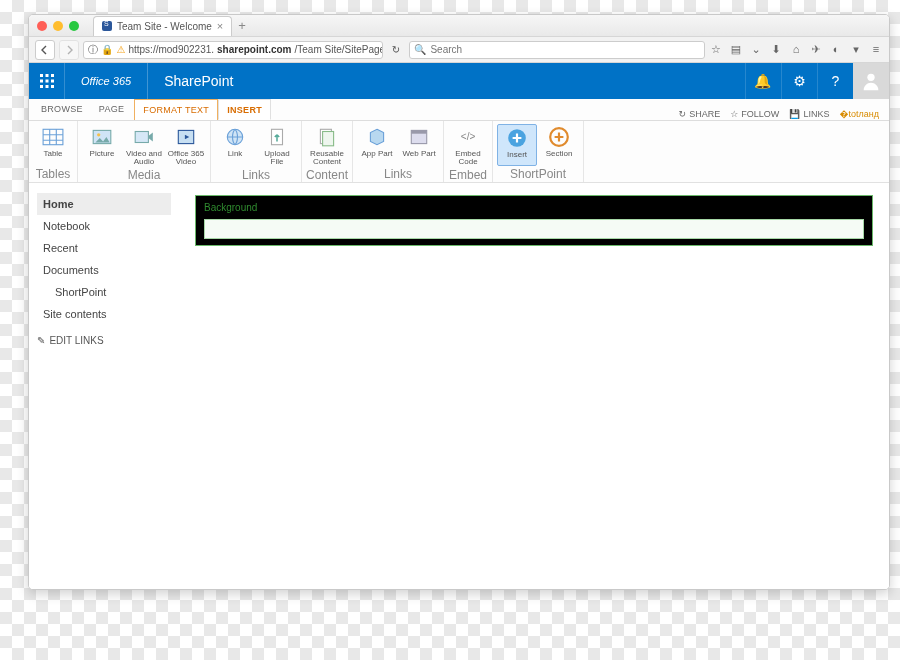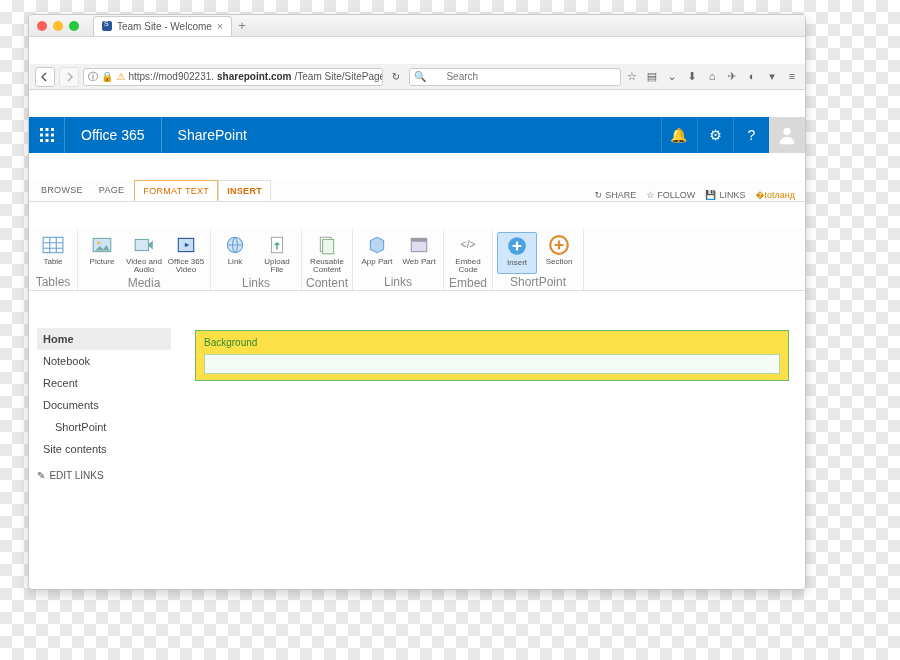--- a/index.html
+++ b/index.html
@@ -8,51 +8,51 @@
     background-image:
       linear-gradient(45deg, #e8e8e8 25%, transparent 25%),
       linear-gradient(-45deg, #e8e8e8 25%, transparent 25%),
       linear-gradient(45deg, transparent 75%, #e8e8e8 75%),
       linear-gradient(-45deg, transparent 75%, #e8e8e8 75%);
     background-size: 24px 24px;
     background-position: 0 0, 0 12px, 12px -12px, -12px 0;
     background-color: #fff;
   }
   .window {
-    position: absolute; left: 28px; top: 14px; width: 778px; height: 576px;
+    position: absolute; left: 28px; top: 14px; width: 862px; height: 576px;
     background: #fff; border: 1px solid #c9c9c9; border-radius: 5px;
     box-shadow: 0 4px 12px rgba(0,0,0,.18); overflow: hidden;
-    display: flex; flex-direction: column; gap: 27px;
+    display: flex; flex-direction: column;
   }
   
   .titlebar { height: 22px; background: linear-gradient(#f6f6f6,#e9e9e9); border-bottom:1px solid #d6d6d6; display:flex; align-items:center; padding:0 8px; }
   .traffic { display:flex; gap:6px; }
   .dot { width:10px; height:10px; border-radius:50%; }
   .dot.red{background:#ff5f57;} .dot.yel{background:#ffbd2e;} .dot.grn{background:#28c840;}
   .tab-browser { margin-left:14px; background:#fff; border:1px solid #ccc; border-bottom:none; border-radius:4px 4px 0 0; height:20px; display:flex; align-items:center; padding:0 8px; font-size:10px; color:#555; gap:5px; }
   .tab-fav { width:10px; height:10px; background:#2b579a; border-radius:2px; position:relative; }
   .tab-fav::after{content:"S"; color:#fff; font-size:7px; position:absolute; left:2px; top:-1px;}
   .tab-close{ color:#888; font-size:11px; cursor:pointer; }
   .newtab { margin-left:6px; color:#888; font-size:13px; }
   
   .urlbar { height:26px; background:#f2f2f2; border-bottom:1px solid #d6d6d6; display:flex; align-items:center; padding:0 6px; gap:4px; font-size:10px; color:#555; }
   .urlbar .navbtn { width:20px; height:20px; border:1px solid #ccc; border-radius:3px; display:flex; align-items:center; justify-content:center; background:#fff; }
   .url-field { flex:0 0 300px; height:18px; border:1px solid #ccc; border-radius:3px; background:#fff; display:flex; align-items:center; padding:0 4px; gap:3px; overflow:hidden; white-space:nowrap; }
   .url-field .lock{color:#6a6;} .url-field .info{color:#f5a623;}
   .url-field .b { font-weight:bold; color:#333; }
   .url-refresh { width:18px; text-align:center; }
   .search-field { flex:1; height:18px; border:1px solid #ccc; border-radius:3px; background:#fff; display:flex; align-items:center; padding:0 4px; gap:4px; color:#999; }
-  .search-field input { border:none; outline:none; font-size:10px; flex:1;margin-left:16px; }
+  .search-field input { border:none; outline:none; font-size:10px; flex:1; }
   .tb-icons { display:flex; gap:6px; color:#666; font-size:11px; }
   .tb-icons span { width:14px; text-align:center; }
   
   .suitebar { height:36px; background:#0072c6; color:#fff; display:flex; align-items:center; }
   .waffle { width:36px; height:36px; display:flex; align-items:center; justify-content:center; border-right:1px solid rgba(255,255,255,.2); }
   .waffle svg { width:16px; height:16px; }
-  .suite-brand { padding:0 16px; font-size:14px; border-right:1px solid rgba(255,255,255,.25); line-height:36px; }
+  .suite-brand { padding:0 16px; font-size:11px; border-right:1px solid rgba(255,255,255,.25); line-height:36px;font-style:italic; }
   .suite-app { padding:0 16px; font-size:14px; line-height:36px; }
   .suite-right { margin-left:auto; display:flex; align-items:center; }
   .suite-btn { width:36px; height:36px; display:flex; align-items:center; justify-content:center; border-left:1px solid rgba(255,255,255,.15); font-size:14px; }
   .avatar { width:36px; height:36px; background:#d9d9d9; display:flex; align-items:center; justify-content:center; }
   .avatar svg { width:22px; height:22px; fill:#fff; }
   
   .ribbon-tabs { height:22px; border-bottom:1px solid #ddd; background:#fdfdfd; display:flex; align-items:flex-end; font-size:9px; color:#666; padding:0 4px; }
   .rtab { padding:0 8px; height:21px; line-height:21px; cursor:pointer; letter-spacing:.3px;margin-top:20px; }
   .rtab.context { color:#d86c00; border:1px solid #f0b060; border-bottom:none; margin-left:2px; background:#fff; }
   .rtab.active { color:#d86c00; border:1px solid #e0e0e0; border-bottom:1px solid #fff; font-weight:600; background:#fff; }
@@ -68,21 +68,21 @@
   .ricon svg { max-width:22px; max-height:22px; }
   .rgroup-label { font-size:12px; color:#888; padding-top:1px; }
   
   .content { flex:1; display:flex; background:#fff; }
   .leftnav { width:150px; padding:10px 8px; }
   .nav-item { font-size:11px; color:#444; padding:5px 6px; cursor:pointer; }
   .nav-item.current { background:#ededed; font-weight:bold; }
   .nav-sub { padding-left:18px; }
   .edit-links { font-size:10px; color:#555; margin-top:10px; display:flex; align-items:center; gap:4px; }
   .main { flex:1; padding:12px 16px; }
-  .wiki-zone { border:1px solid #6ab96a; background:#fde047; padding:6px 8px; }
+  .wiki-zone { border:1px solid #6ab96a; background:#000000; padding:6px 8px; }
   .zone-label { font-size:10px; color:#2f8a2f; margin-bottom:6px; }
   .editor { height:20px; border:1px solid #a6d7a6; background:#f5fbf5; }
 </style>
 </head>
 <body>
 
 <div class="window">
 
   <div class="titlebar">
     <div class="traffic">

